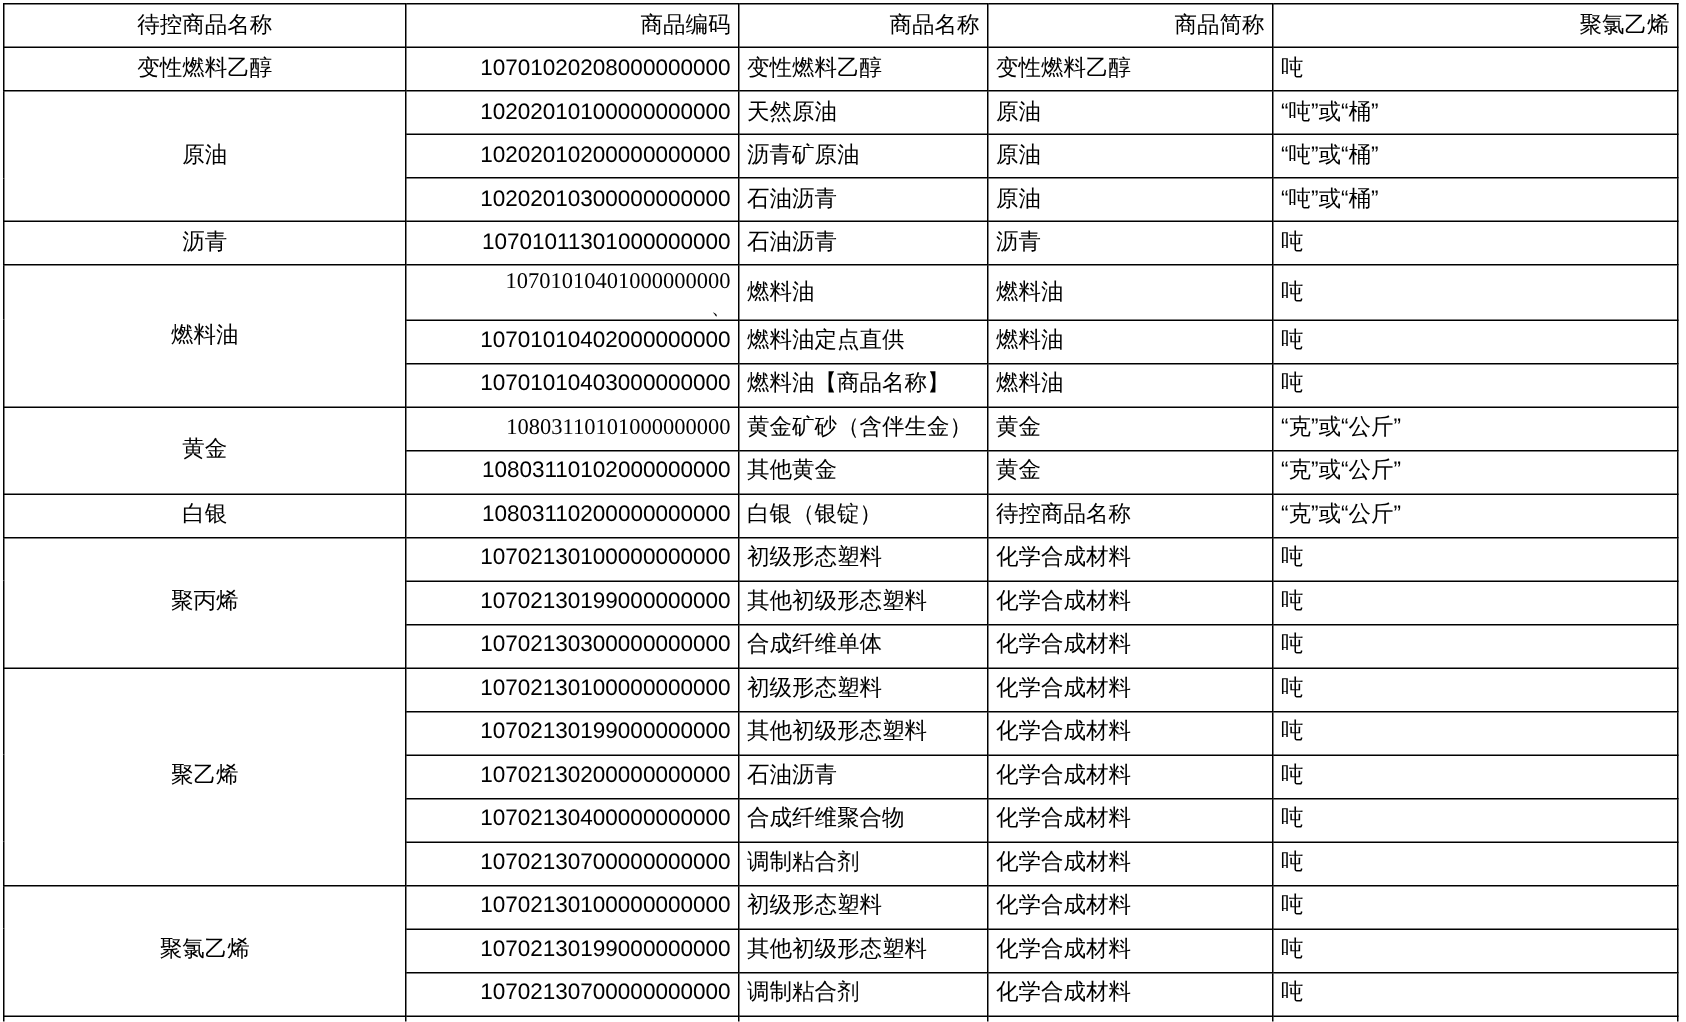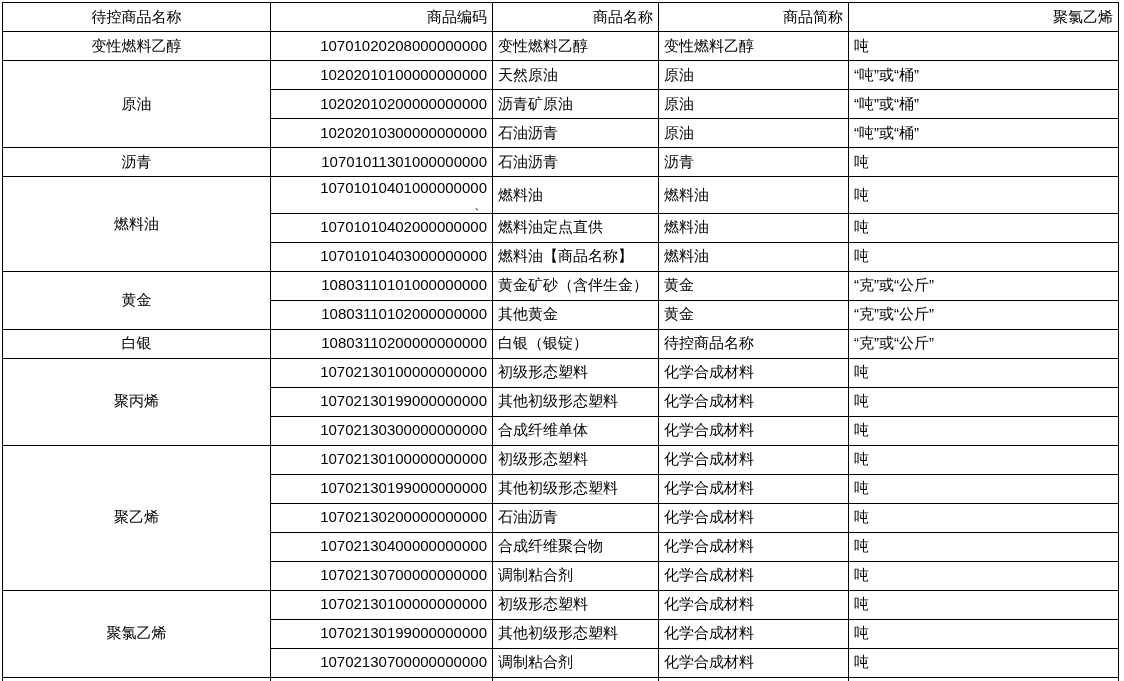--- a/index.html
+++ b/index.html
@@ -43,21 +43,21 @@
   col.c4 { width: 270px; }
 
   .hdr td { text-align: center; }
   .hdr td.left-pad { text-align: right; }
   .cat { text-align: center; }
   .code { text-align: right; font-size: 15px; letter-spacing: 0px; }
   .name { text-align: left; }
   .short { text-align: left; }
   .unit { text-align: left; }
   .unit.quoted { text-align: left; }
-  .tall { height: 46px; }
+  .tall { height: 46px; font-family: Liberation Serif, serif; }
   .code-wrap { display:block; }
   .code-mark { display:block; font-size: 13px; line-height: 1.0; }
 </style>
 </head>
 <body>
 
 <div class="sheet">
   <table class="grid">
     <colgroup>
       <col class="c0">

